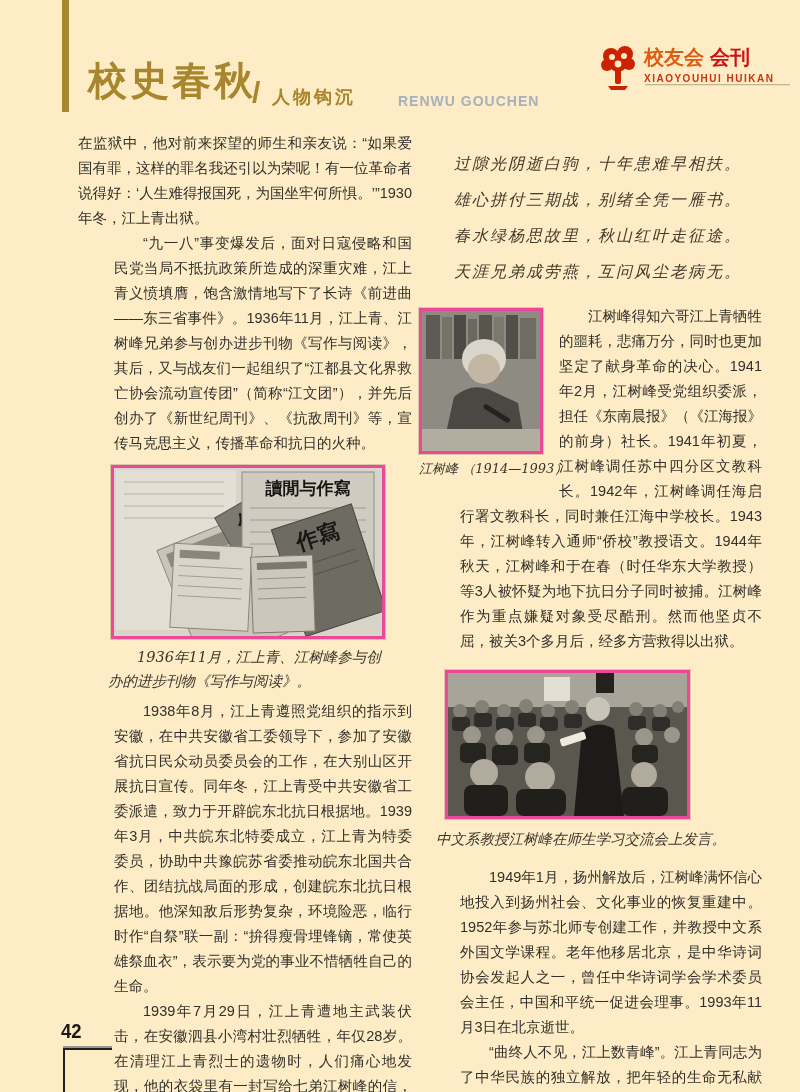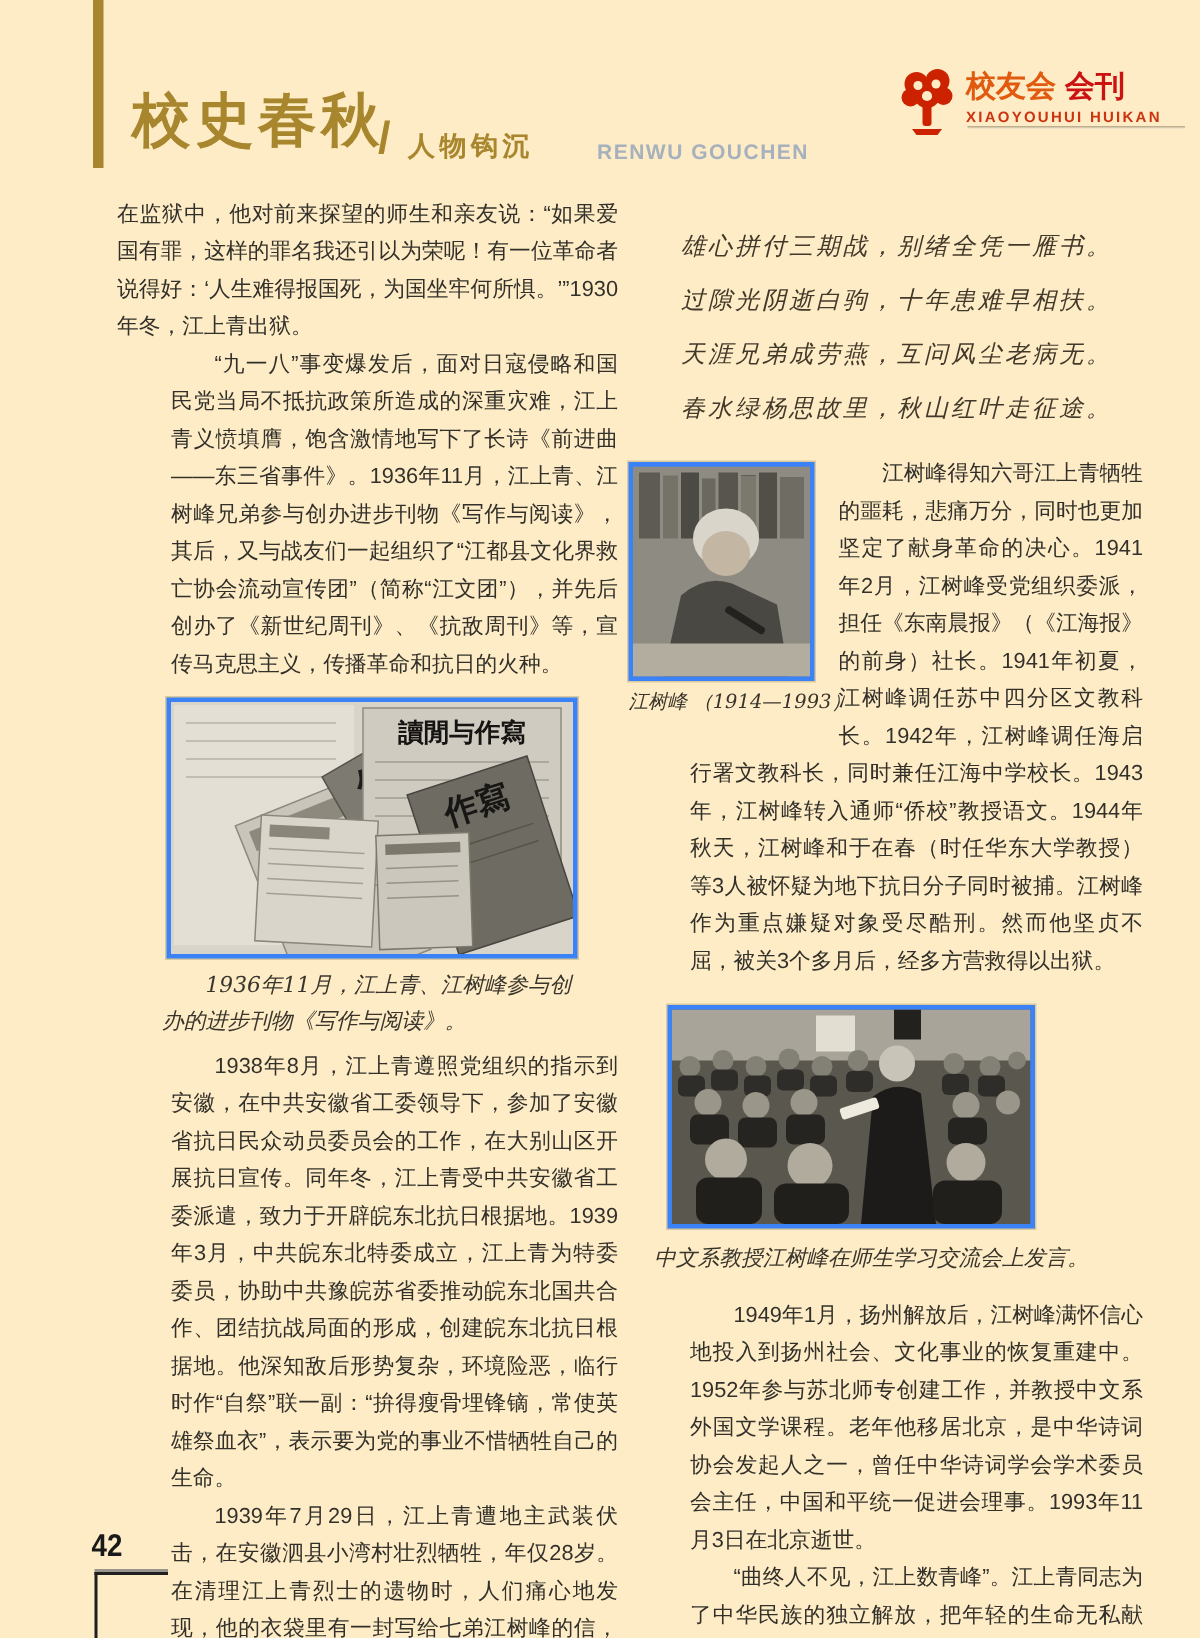--- a/index.html
+++ b/index.html
@@ -41,21 +41,21 @@
   }
   .caption1 { margin:6px 0 4px 30px; width:280px; text-indent:2em; }
   .jsf-section { margin-top:14px; }
   .jsf-section::after { content:""; display:block; clear:both; }
   .portrait-fig { float:left; width:132px; margin:4px 8px 0 -5px; }
   .portrait-fig svg { display:block; }
   .caption2 { font-size:13px; margin-top:3px; white-space:nowrap; }
   .figure3 { margin:16px 0 0 21px; width:245px; }
   .figure3 svg { display:block; }
   .caption3 { margin:8px 0 0 12px; white-space:nowrap; }
-  .photo-frame { background:#3b82f6; padding:3px; box-shadow:0 0 0 1px #d9c9a2; }
+  .photo-frame { background:#ec4899; padding:3px; box-shadow:0 0 0 1px #d9c9a2; }
   
   .poem { margin:6px 0 12px 30px; font-family:"DejaVu Serif", serif; font-style:italic;
     font-size:16px; line-height:36px; color:#43392b; letter-spacing:2px; }
   
   .page-num { position:absolute; left:61px; top:1019px; font-size:21px; font-weight:bold;
     color:#1a1a1a; transform:scaleX(.88); transform-origin:left; }
   .corner-h { position:absolute; left:63px; top:1046px; width:49px; height:0;
     border-top:2px solid #9a958c; border-bottom:2px solid #1f1f1f; }
   .corner-v { position:absolute; left:63px; top:1048px; width:2px; height:44px; background:#1f1f1f; }
 </style>
@@ -162,24 +162,24 @@
       </div>
     </div>
     <div class="figcaption caption1">1936年11月，江上青、江树峰参与创办的进步刊物《写作与阅读》。</div>
 
     <p class="body indent spaced">1938年8月，江上青遵照党组织的指示到安徽，在中共安徽省工委领导下，参加了安徽省抗日民众动员委员会的工作，在大别山区开展抗日宣传。同年冬，江上青受中共安徽省工委派遣，致力于开辟皖东北抗日根据地。1939年3月，中共皖东北特委成立，江上青为特委委员，协助中共豫皖苏省委推动皖东北国共合作、团结抗战局面的形成，创建皖东北抗日根据地。他深知敌后形势复杂，环境险恶，临行时作“自祭”联一副：“拚得瘦骨埋锋镝，常使英雄祭血衣”，表示要为党的事业不惜牺牲自己的生命。</p>
     <p class="body indent">1939年7月29日，江上青遭地主武装伏击，在安徽泗县小湾村壮烈牺牲，年仅28岁。在清理江上青烈士的遗物时，人们痛心地发现，他的衣袋里有一封写给七弟江树峰的信，信中附有一首《七律》：</p>
   </div>
 
   <div class="col-right">
     <div class="poem">
+      <div>过隙光阴逝白驹，十年患难早相扶。</div>
       <div>雄心拼付三期战，别绪全凭一雁书。</div>
-      <div>过隙光阴逝白驹，十年患难早相扶。</div>
+      <div>春水绿杨思故里，秋山红叶走征途。</div>
       <div>天涯兄弟成劳燕，互问风尘老病无。</div>
-      <div>春水绿杨思故里，秋山红叶走征途。</div>
     </div>
 
     <div class="jsf-section">
       <div class="portrait-fig">
         <div class="photo-frame" style="width:118px">
           <svg width="118" height="140" viewBox="0 0 118 140">
             <rect width="118" height="140" fill="#8e8b82"></rect>
             <g>
               <rect x="4" y="4" width="14" height="44" fill="#5d5b53"></rect>
               <rect x="20" y="6" width="10" height="42" fill="#757268"></rect>

